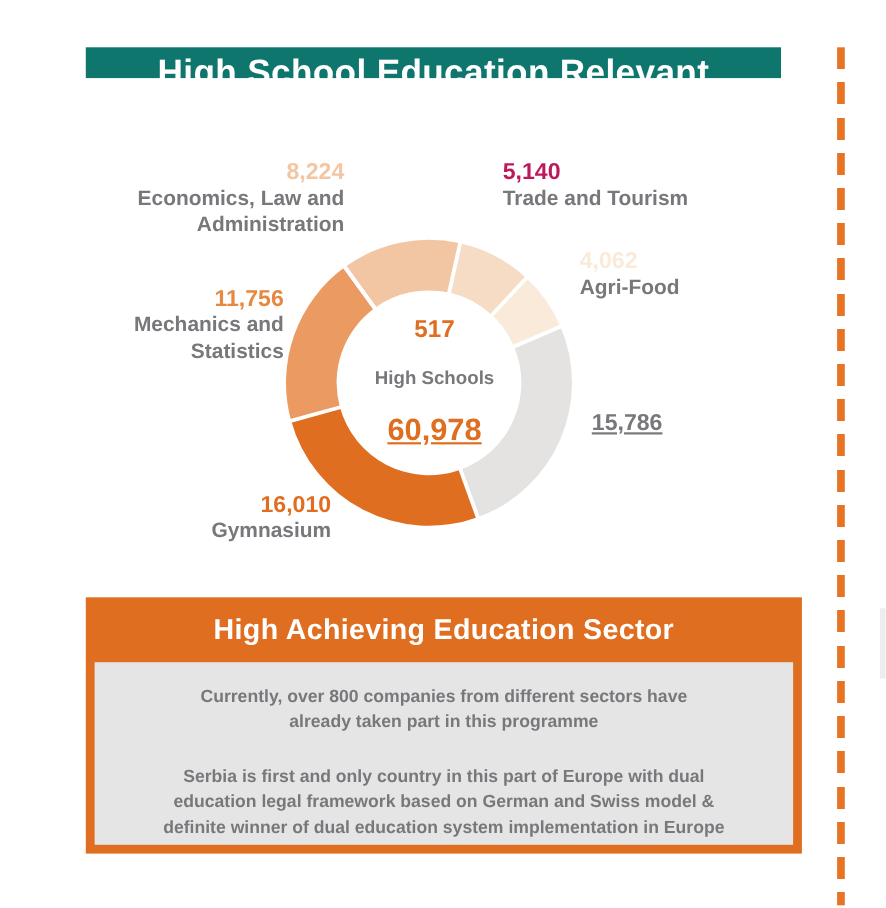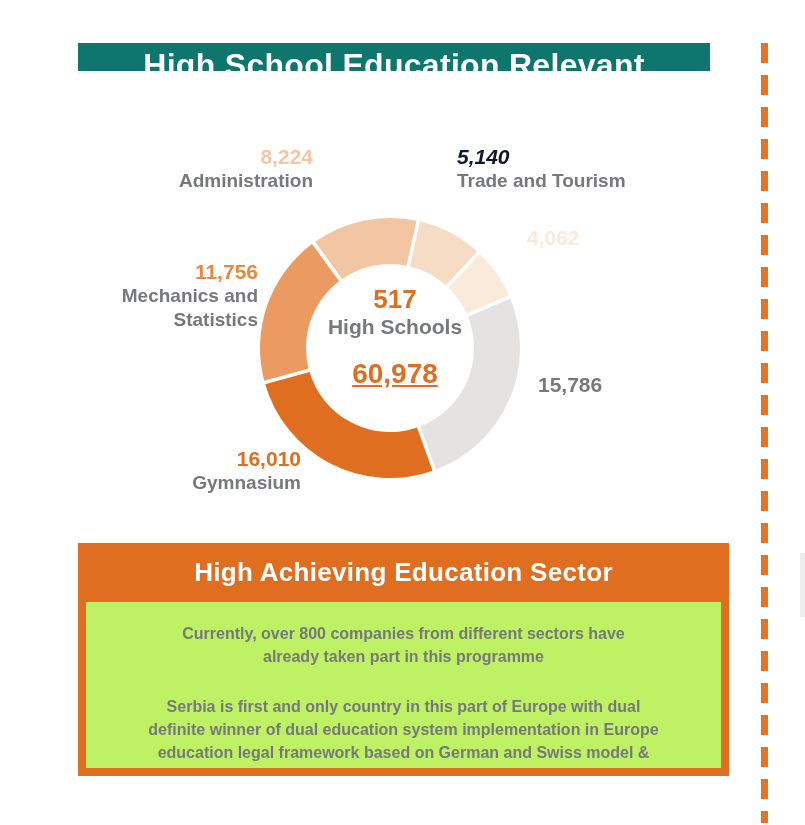--- a/index.html
+++ b/index.html
@@ -21,23 +21,23 @@
     letter-spacing: 0.3px;
   }
 
   
   .donut-wrap { position: absolute; left: 250px; top: 208px; width: 280px; height: 280px; }
 
   .center-text {
     position: absolute; left: 285px; top: 284px; width: 220px;
     text-align: center; line-height: 1;
   }
-  .center-text .big-orange { color: #E06E20; font-size: 26px; line-height: 30px; }
+  .center-text .big-orange { color: #E06E20; font-size: 22px; line-height: 30px; }
   .center-text .big-orange2 { color: #E06E20; font-size: 28px; line-height: 32px; margin-top: 18px; text-decoration: underline; }
-  .center-text .gray-label { color: #77787B; font-size: 21px; line-height: 26px; }
+  .center-text .gray-label { color: #77787B; font-size: 17px; line-height: 26px; margin-top: 17px; }
 
   
   .seg-label { position: absolute; line-height: 24px; }
   .seg-num  { font-size: 21px; line-height: 25px; }
   .seg-name { color: #77787B; font-size: 19px; line-height: 24px; }
   .lbl-economics { left: 63px;  top: 144px; width: 250px; text-align: right; }
   .lbl-trade     { left: 457px; top: 144px; width: 250px; text-align: left; }
   .lbl-agrifood  { left: 527px; top: 225px; width: 200px; text-align: left; }
   .lbl-other     { left: 538px; top: 372px; width: 160px; text-align: left; }
   .lbl-gymnasium { left: 51px;  top: 446px; width: 250px; text-align: right; }
@@ -46,21 +46,21 @@
   
   .section-card {
     position: absolute; left: 78px; top: 543px; width: 651px; height: 233px;
     background: #E06E20;
   }
   .section-title {
     height: 59px; line-height: 59px; text-align: center;
     color: #ffffff; font-size: 26px; letter-spacing: 0.3px;
   }
   .section-body {
-    margin: 0 8px 8px 8px; height: 166px; background: #bef264;
+    margin: 0 8px 8px 8px; height: 166px; background: #e5e5e5;
     padding-top: 20px; text-align: center; color: #77787B;
   }
   .section-body .para { font-size: 16px; }
   .section-body .para .pline { line-height: 23px; white-space: nowrap; }
   .section-body .para1 { margin-bottom: 27px; }
 
   
   .dashed-divider {
     position: absolute; left: 761px; top: 43px; width: 7px; height: 780px;
     background: repeating-linear-gradient(to bottom, #E67424 0px, #E67424 20px, transparent 20px, transparent 32px);
@@ -100,34 +100,36 @@
   </div>
 
   <div class="center-text">
     <div class="big-orange">517</div>
     <div class="gray-label">High Schools</div>
     <div class="big-orange2">60,978</div>
   </div>
 
   <div class="seg-label lbl-economics">
     <div class="seg-num" style="color: rgb(243, 198, 163);">8,224</div>
+    <div class="seg-name">Economics, Law and</div>
     <div class="seg-name">Administration</div>
   </div>
 
   <div class="seg-label lbl-trade">
-    <div class="seg-num" style="color: #0f172a; font-style: italic;">5,140</div>
+    <div class="seg-num" style="color: #be185d;">5,140</div>
     <div class="seg-name">Trade and Tourism</div>
   </div>
 
   <div class="seg-label lbl-agrifood">
     <div class="seg-num" style="color: rgb(250, 234, 218);">4,062</div>
+    <div class="seg-name">Agri-Food</div>
   </div>
 
   <div class="seg-label lbl-other">
-    <div class="seg-num" style="color: rgb(119, 120, 123);">15,786</div>
+    <div class="seg-num" style="color: rgb(119, 120, 123); text-decoration: underline;">15,786</div>
   </div>
 
   <div class="seg-label lbl-gymnasium">
     <div class="seg-num" style="color: rgb(224, 110, 32);">16,010</div>
     <div class="seg-name">Gymnasium</div>
   </div>
 
   <div class="seg-label lbl-mechanics">
     <div class="seg-num" style="color: rgb(232, 135, 62);">11,756</div>
     <div class="seg-name">Mechanics and</div>
@@ -136,22 +138,22 @@
 
   <div class="section-card">
     <div class="section-title">High Achieving Education Sector</div>
     <div class="section-body">
       <div class="para para1">
         <div class="pline">Currently, over 800 companies from different sectors have</div>
         <div class="pline">already taken part in this programme</div>
       </div>
       <div class="para para2">
         <div class="pline">Serbia is first and only country in this part of Europe with dual</div>
+        <div class="pline">education legal framework based on German and Swiss model &amp;</div>
         <div class="pline">definite winner of dual education system implementation in Europe</div>
-        <div class="pline">education legal framework based on German and Swiss model &amp;</div>
       </div>
     </div>
   </div>
 
   <div class="dashed-divider"></div>
   <div class="adjacent-edge"></div>
 
 </div>
 
 </body></html>

